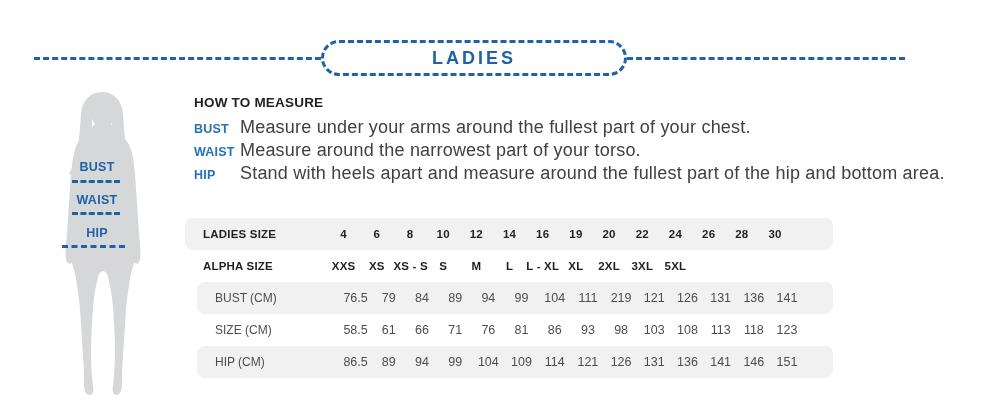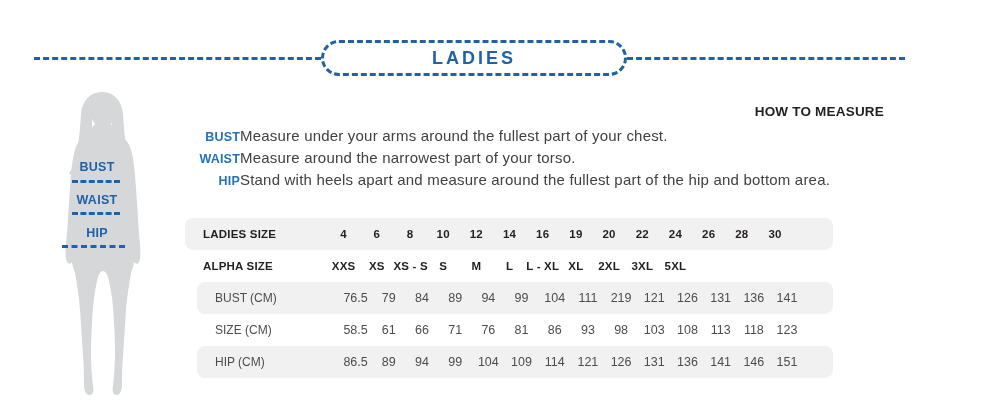--- a/index.html
+++ b/index.html
@@ -38,31 +38,31 @@
   }
   .fig-label.bust{top:72px;}
   .fig-label.waist{top:105px;}
   .fig-label.hip{top:138px;}
   .fig-dash{position:absolute;border-top:3px dashed var(--blue);height:0;}
   .fig-dash.bust{left:32px;top:92px;width:48px;}
   .fig-dash.waist{left:32px;top:124px;width:48px;}
   .fig-dash.hip{left:22px;top:157px;width:63px;}
 
   
-  .howto{position:absolute;left:194px;top:104px;width:690px;text-align:right;}
+  .howto{position:absolute;left:194px;top:95px;width:690px;}
   .howto-title{
     font-weight:bold;font-size:13.5px;color:var(--ink);
     letter-spacing:0.2px;line-height:15px;margin-bottom:10px;
   }
   .howto-row{display:flex;align-items:baseline;margin-bottom:7px;line-height:14px;}
   .howto-label{
     width:46px;flex-shrink:0;font-weight:bold;font-size:12.5px;
     color:var(--label-blue);letter-spacing:0.2px;
   }
-  .howto-text{font-size:15px;color:#414042;letter-spacing:0.2px;white-space:nowrap;}
+  .howto-text{font-size:18px;color:#414042;letter-spacing:0.2px;white-space:nowrap;}
 
   
   .size-table{position:absolute;left:185px;top:218px;width:648px;}
   .trow{display:flex;align-items:center;height:32px;border-radius:8px;}
   .trow.band{background:var(--band);}
   .tlabel{
     width:142px;flex-shrink:0;box-sizing:border-box;padding-left:18px;
     white-space:nowrap;
   }
   .tcell{width:33.2px;flex-shrink:0;text-align:center;white-space:nowrap;}

